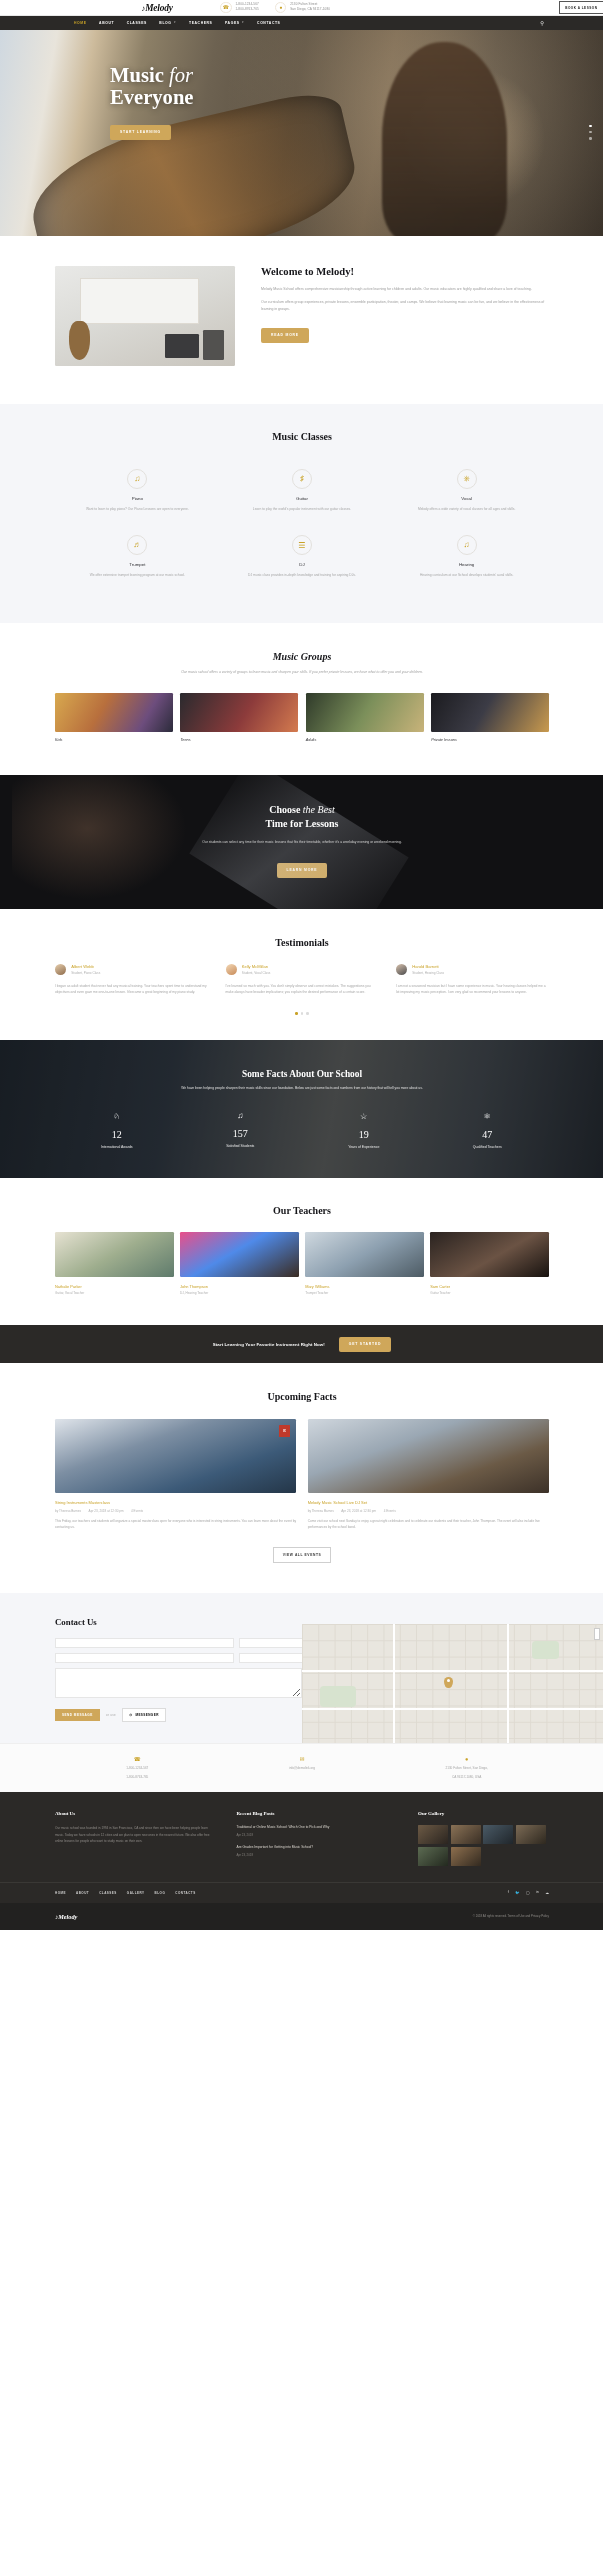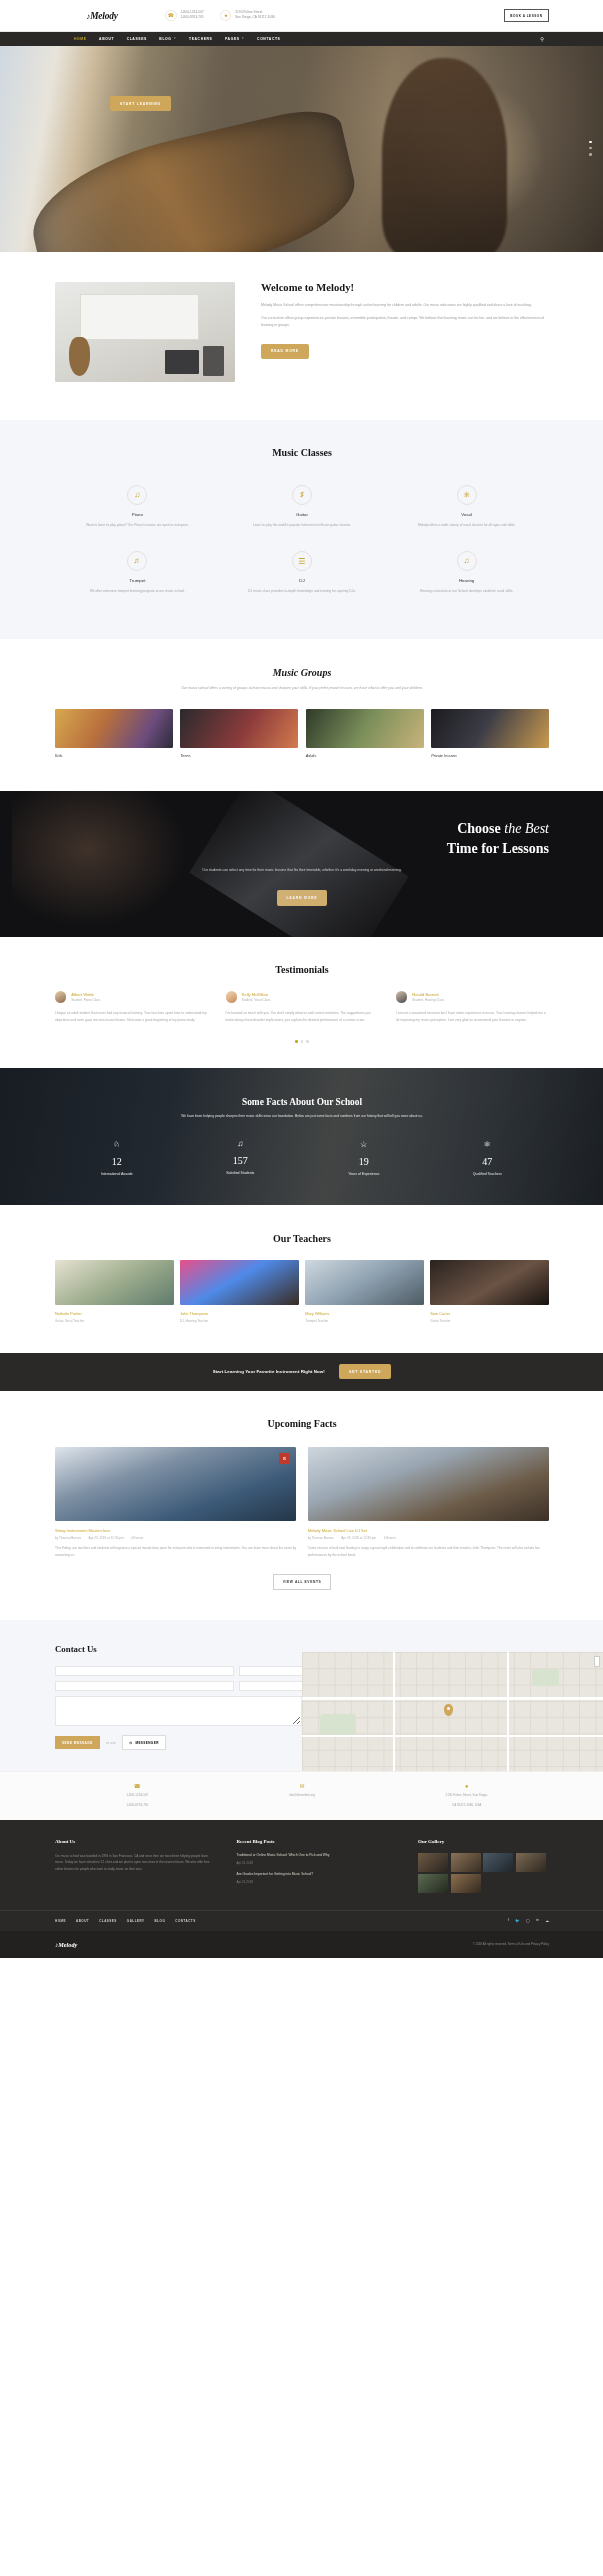--- a/index.html
+++ b/index.html
@@ -7,22 +7,22 @@
     width: 604px;
     font-family: "Liberation Sans", sans-serif;
     background: #ffffff;
     color: #3a3a3a;
     -webkit-font-smoothing: antialiased;
   }
   .wrap { width: 494px; margin: 0 auto; }
 
   
   .topbar {
-    height: 32px; background: #fff; display: flex; align-items: center;
-    justify-content: center; gap: 0; border-bottom: 0.6px solid #e8e8e8;
+    height: 16px; background: #fff; display: flex; align-items: center;
+    justify-content: flex-end; gap: 0; border-bottom: 0.6px solid #e8e8e8;
   }
   .topbar-inner { width: 494px; display: flex; align-items: center; }
   .logo {
     font-family: "Liberation Serif", serif; font-style: italic; font-weight: bold;
     font-size: 9.4px; color: #111; letter-spacing: -0.2px; width: 94px; text-align:center;
   }
   .logo .note { font-style: normal; font-size: 8.1px; }
   .tb-item { display: flex; align-items: center; gap: 3.8px; margin-left: 16.3px; }
   .tb-circle {
     width: 11.3px; height: 11.3px; border-radius: 50%; border: 0.6px solid #efe7da;
@@ -137,21 +137,21 @@
   }
   .choose .pianist {
     position:absolute; left:2%; top:0; width: 188px; height: 100%;
     background: radial-gradient(ellipse at 40% 40%, rgba(120,90,70,.45), rgba(0,0,0,0) 62%);
   }
   .choose .sax {
     position:absolute; left:34%; top:18%; width: 188px; height: 113px;
     background: linear-gradient(110deg, rgba(255,255,255,0), rgba(210,215,225,.22) 45%, rgba(255,255,255,0));
     transform: rotate(32deg);
   }
-  .choose h2 { position:relative; font-family:"Liberation Serif",serif; color:#fff; font-size: 14px; line-height:1.45; font-weight:bold;text-align:right;}
+  .choose h2 { position:relative; font-family:"Liberation Serif",serif; color:#fff; font-size: 10px; line-height:1.45; font-weight:bold;}
   .choose h2 em { font-style: italic; font-weight: normal; }
   .choose p { position:relative; font-size:3.4px; line-height:2.1; color:#d3d3d3; margin-top: 7.5px; }
 
   
   .testi { padding: 27.5px 0 25px; }
   .testi-grid { display:flex; gap: 17.5px; margin-top: 16.3px; }
   .testi-card { flex:1; }
   .testi-head { display:flex; gap:5px; align-items:center; }
   .avatar { width:11.3px;height:11.3px;border-radius:50%;flex:0 0 auto; }
   .av0{background:linear-gradient(150deg,#e7cfae,#8d6a4a);}
@@ -325,20 +325,24 @@
       </div>
     <div class="nav-search">⚲</div>
   </div>
 </div>
 
 <div class="hero">
   <div class="glow"></div>
   <div class="person"></div>
   <div class="guitar"></div>
   <div class="hero-content">
+    <h1>
+      <span>Music </span><em>for</em><br>
+      <span>Everyone</span>
+    </h1>
     <button class="btn-gold">START LEARNING</button>
   </div>
   <div class="hero-dots">
     <i class="on"></i>
     <i></i>
     <i></i>
   </div>
 </div>
 
 <div class="welcome">

